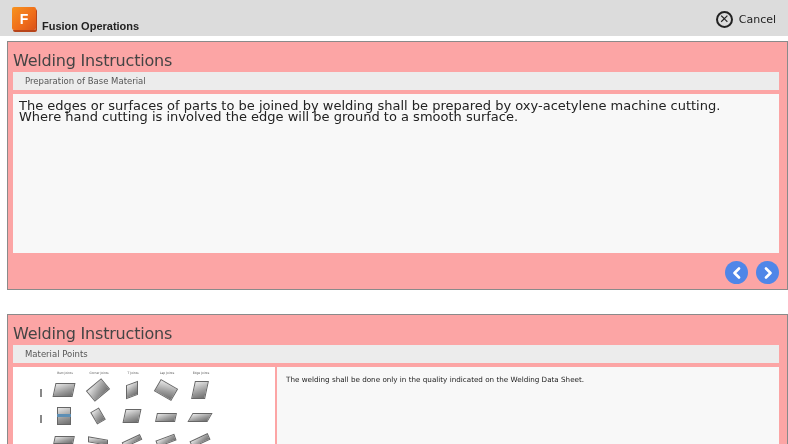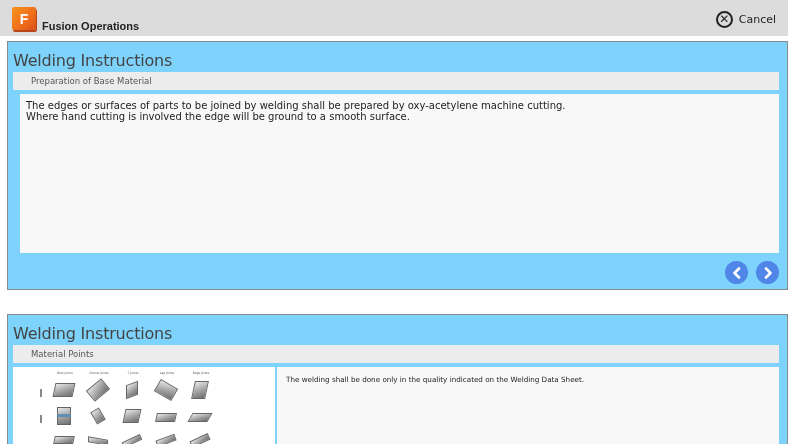--- a/index.html
+++ b/index.html
@@ -36,41 +36,41 @@
     .cancel-icon {
       width: 17px; height: 17px; border: 2px solid #222; border-radius: 50%;
       display: flex; align-items: center; justify-content: center;
       font-size: 12px; font-weight: bold; color: #222; line-height: 1;
     }
     .cancel-label { font-size: 11px; color: #222; }
 
     .panel {
       position: absolute; left: 7px; width: 781px;
       border: 1px solid #8a8a8a;
-      background: #7dd3fc;
+      background: #fca5a5;
     }
     .panel1 { top: 41px; height: 249px; }
     .panel2 { top: 314px; height: 140px; border-bottom: none; }
     .panel-title {
       position: absolute; left: 5px; top: 9px;
       font-size: 16px; color: #444; font-weight: normal;
       font-family: "DejaVu Sans", sans-serif;
       letter-spacing: -0.2px;
     }
     .section-bar {
       position: absolute; left: 5px; right: 8px; top: 30px; height: 18px;
       background: #ececec;
-      font-size: 8.5px; color: #555; padding-left: 18px;
+      font-size: 8.5px; color: #555; padding-left: 12px;
       display: flex; align-items: center;
     }
     .content-area {
-      position: absolute; left: 12px; right: 8px; top: 52px; height: 159px;
+      position: absolute; left: 5px; right: 8px; top: 52px; height: 159px;
       background: #f8f8f8;
       padding: 7px 6px;
-      font-size: 10px; color: #222; line-height: 10.5px;
+      font-size: 13px; color: #222; line-height: 10.5px;
     }
     .content-area p { white-space: nowrap; }
     .content-area .gap { height: 5px; }
     .nav-btns {
       position: absolute; right: 8px; top: 219px;
       display: flex; gap: 8px;
     }
     .nav-btn {
       width: 23px; height: 23px; border-radius: 50%;
       background: #4f86e8;

